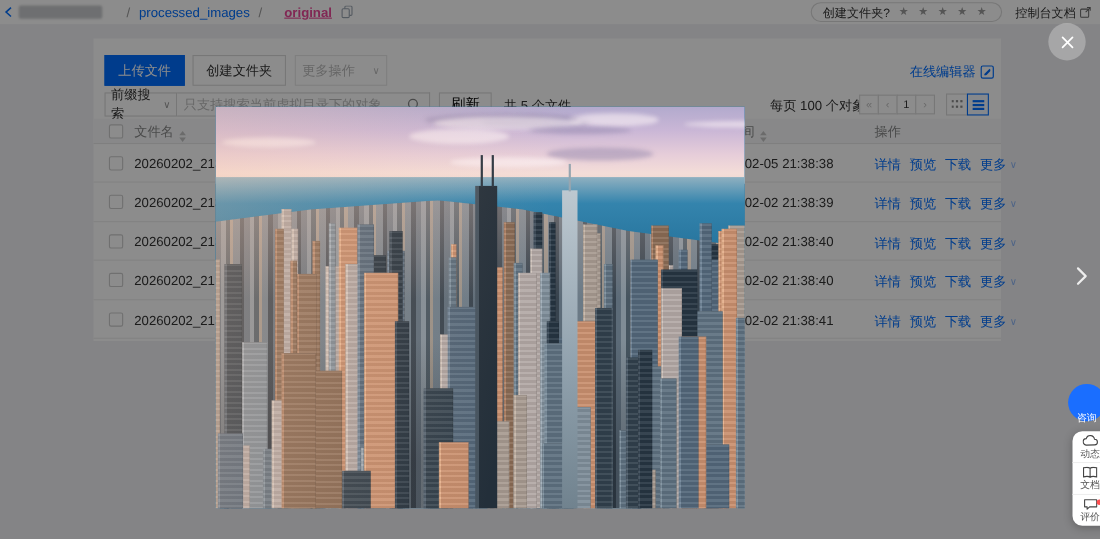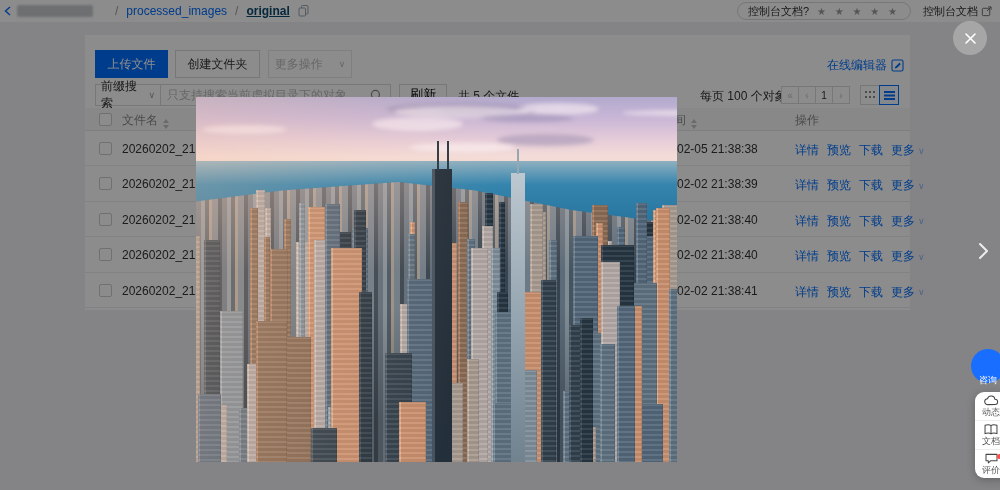--- a/index.html
+++ b/index.html
@@ -5,21 +5,21 @@
   * { box-sizing: border-box; margin: 0; padding: 0; }
   body { font-family: "Liberation Sans", "DejaVu Sans", sans-serif; background: #ffffff; }
   .stage { position: relative; width: 1000px; height: 490px; overflow: hidden; background: #f0f1f4; font-size: 12px; color: #333; }
 
   
   .topbar { position: absolute; top: 0; left: 0; right: 0; height: 22px; background: #fff; display: flex; align-items: center; padding: 0 8px 0 4px; }
   .crumb-back { display: flex; align-items: center; margin-right: 6px; cursor: pointer; }
   .redacted { width: 76px; height: 12px; background: #c9cbce; border-radius: 2px; filter: blur(1px); margin-right: 14px; }
   .crumb-sep { color: #999; margin: 0 8px; }
   .crumb-link { color: #006eff; cursor: pointer; }
-  .crumb-current { color: #0c4a6e; font-weight: bold; margin-left: 0; text-decoration: underline; }
+  .crumb-current { color: #ec4899; font-weight: bold; margin-left: 12px; text-decoration: underline; }
   .copy-ic { margin-left: 8px; cursor: pointer; display: flex; }
   .topbar-right { margin-left: auto; display: flex; align-items: center; gap: 12px; }
   .feedback-pill { display: flex; align-items: center; gap: 8px; border: 1px solid #d9d9d9; border-radius: 10px; height: 18px; padding: 0 10px; font-size: 11px; color: #333; cursor: pointer; background: #fff; }
   .stars { color: #9b9b9b; font-size: 10px; letter-spacing: 3px; }
   .docs-link { display: flex; align-items: center; gap: 3px; color: #333; font-size: 11px; cursor: pointer; }
 
   
   .card { position: absolute; left: 85px; top: 35px; width: 825px; height: 275px; background: #fff; }
   .btn { position: absolute; top: 15px; height: 28px; border: 1px solid #d9d9d9; background: #fff; color: #333; font-size: 12px; display: flex; align-items: center; justify-content: center; cursor: pointer; }
   .btn-primary { left: 10px; width: 73px; background: #006eff; border-color: #006eff; color: #fff; }
@@ -106,21 +106,21 @@
     <span class="crumb-sep">/</span>
     <span class="crumb-current">original</span>
     <span class="copy-ic">
       <svg width="11" height="12" viewBox="0 0 11 12">
           <rect x="1" y="3" width="6.5" height="8" rx="1" fill="none" stroke="#9aa5b1" stroke-width="1"></rect>
           <path d="M3.5 3V1.5a1 1 0 0 1 1-1H9a1 1 0 0 1 1 1V8a1 1 0 0 1-1 1H7.5" fill="none" stroke="#9aa5b1" stroke-width="1"></path>
         </svg>
     </span>
     <div class="topbar-right">
       <span class="feedback-pill">
-        <span>控制台文档?</span>
+        <span>创建文件夹?</span>
         <span class="stars">★ ★ ★ ★ ★</span>
       </span>
       <span class="docs-link">
         <span>控制台文档</span>
         <svg width="11" height="11" viewBox="0 0 12 12">
             <rect x="1.5" y="2.5" width="8" height="8" rx="1" fill="none" stroke="#666" stroke-width="1"></rect>
             <path d="M6.5 5.5 L10.8 1.2 M7.8 1 h3.2 v3.2" fill="none" stroke="#666" stroke-width="1"></path>
           </svg>
       </span>
     </div>

